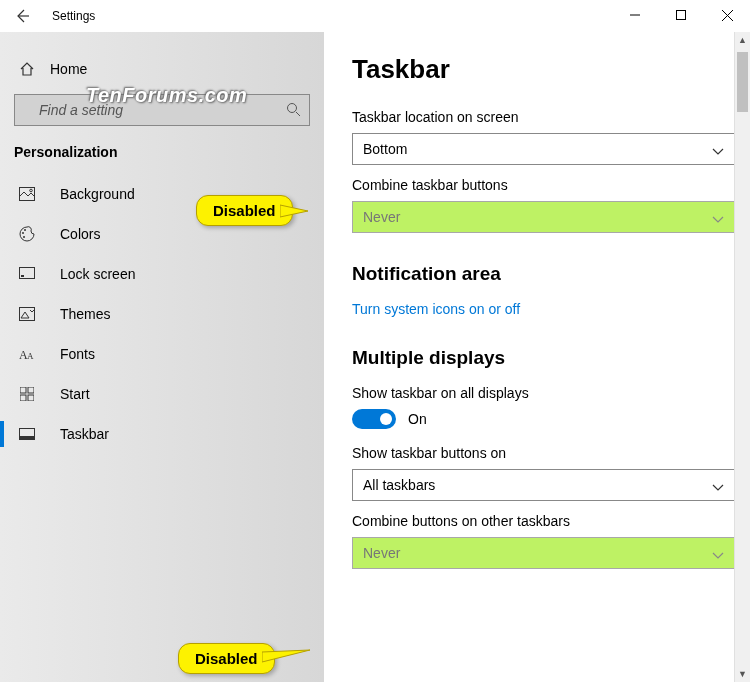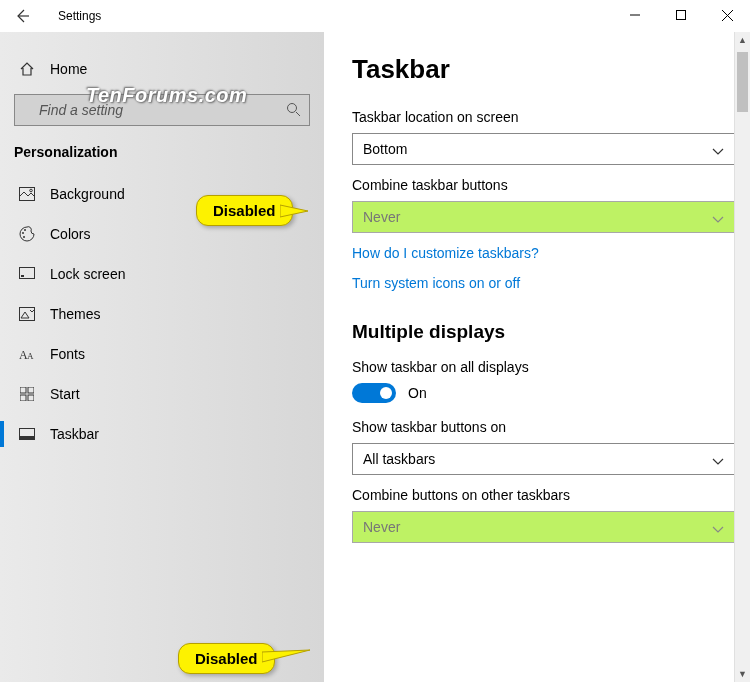--- a/index.html
+++ b/index.html
@@ -20,21 +20,21 @@
     align-items: center;
     position: relative;
   }
   .titlebar .back {
     width: 32px; height: 32px;
     display: flex; align-items: center; justify-content: center;
     margin-left: 6px;
   }
   .titlebar .title {
     font-size: 12px;
-    margin-left: 20px;
+    margin-left: 14px;
   }
   .winbtns {
     position: absolute; right: 0; top: 0;
     display: flex;
   }
   .winbtn {
     width: 46px; height: 30px;
     display: flex; align-items: center; justify-content: center;
   }
   .winbtn svg { display: block; }
@@ -68,21 +68,21 @@
   .search .sicon { position: absolute; right: 8px; top: 7px; }
   .cat {
     font-weight: 600;
     padding: 8px 14px 14px 14px;
     font-size: 14px;
   }
   .navitem {
     height: 40px;
     display: flex; align-items: center;
     padding-left: 18px;
-    gap: 14px;
+    gap: 24px;
     position: relative;
   }
   .navitem.active::before {
     content: "";
     position: absolute; left: 0; top: 7px; bottom: 7px;
     width: 4px; background: #0078d7;
   }
   .navitem .ico { width: 18px; display: flex; justify-content: center; }
   .main {
     flex: 1;
@@ -316,22 +316,22 @@
     </div>
 
     <div class="lbl">Combine taskbar buttons</div>
     <div class="dropdown disabled">
       <span>Never</span>
       <span class="chev"><svg width="12" height="10" viewBox="0 0 12 10">
             <path d="M1 2 L6 7 L11 2" stroke="#888" fill="none" stroke-width="1.2"></path>
           </svg></span>
     </div>
 
-    <span class="link">How do I customize taskbars?</span>
-
+
+    <h2>Notification area</h2>
     <span class="link">Turn system icons on or off</span>
 
     <h2>Multiple displays</h2>
     <div class="lbl">Show taskbar on all displays</div>
     <div class="toggle-row">
       <div class="toggle">
         <div class="knob"></div>
       </div>
       <span>On</span>
     </div>

